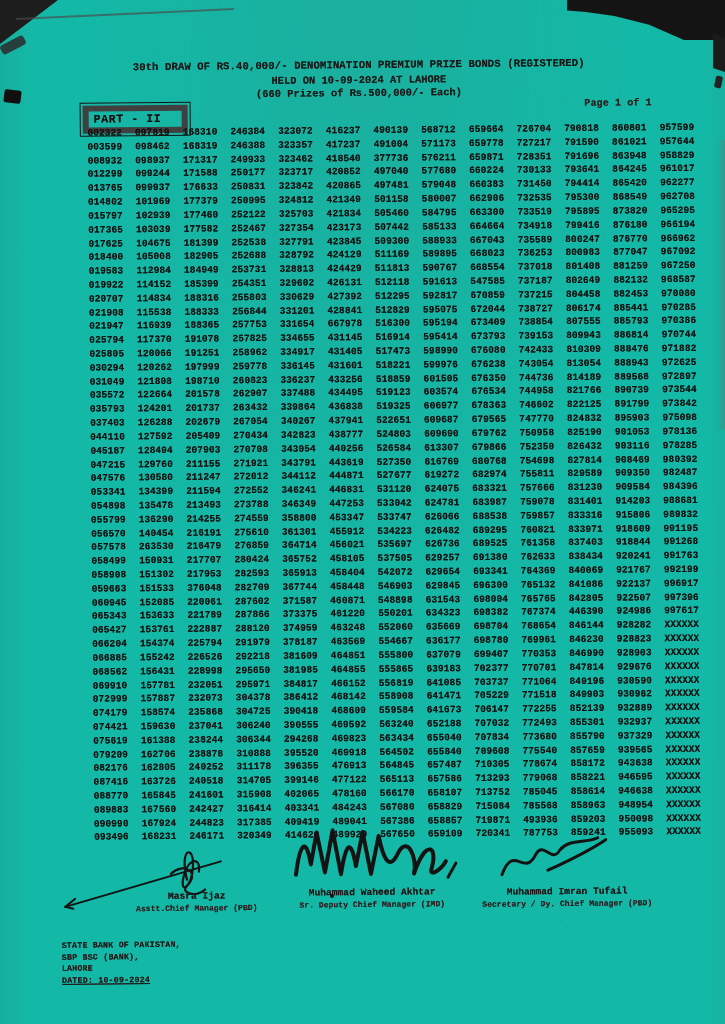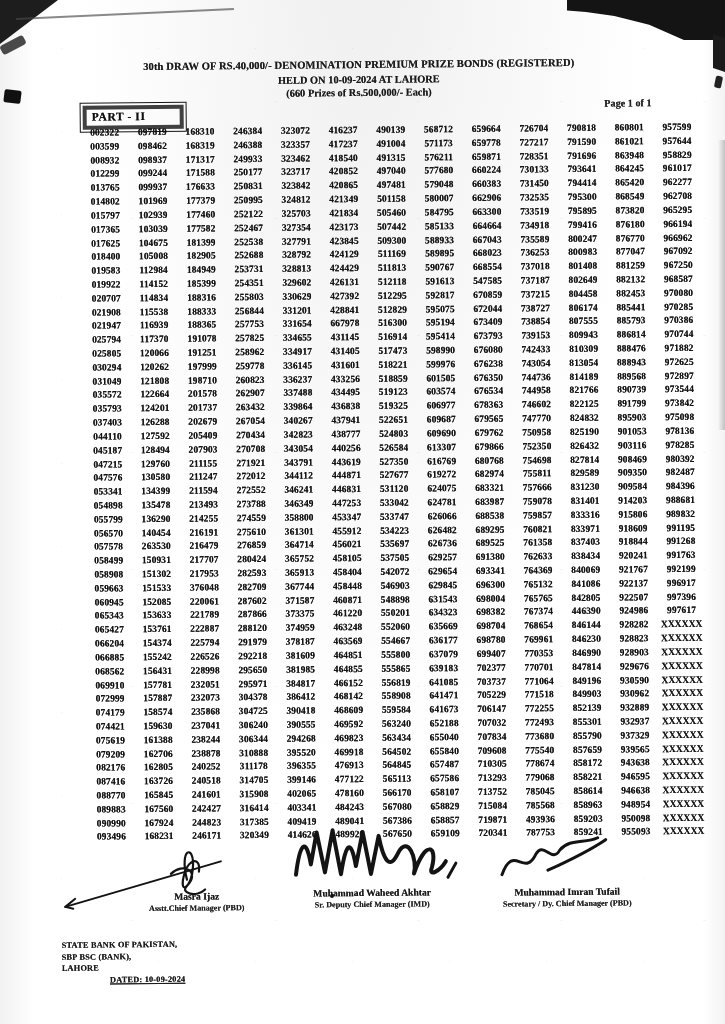--- a/index.html
+++ b/index.html
@@ -1,17 +1,17 @@
 <!DOCTYPE html>
 <html><head>
 <meta charset="utf-8">
 <style>
   html,body{margin:0;padding:0;background:#e8e8e6;}
-  .scan{position:relative;width:725px;height:1024px;background:#ffffff;overflow:hidden;
-        font-family:Liberation Serif, serif;color:#171717;}
+  .scan{position:relative;width:725px;height:1024px;background:#14b8a6;overflow:hidden;
+        font-family:Liberation Mono, monospace;color:#171717;}
   .scan::before{content:"";position:absolute;inset:0;pointer-events:none;
         background:linear-gradient(to right, rgba(60,60,60,.07), transparent 34px),
                    linear-gradient(to left, rgba(60,60,60,.06), transparent 22px),
                    radial-gradient(ellipse at 50% -10%, rgba(90,90,90,.10), transparent 55%);}
   .noise{position:absolute;inset:0;pointer-events:none;opacity:.8;
         background-image:radial-gradient(rgba(0,0,0,.08) .8px, transparent 1px),
                          radial-gradient(rgba(0,0,0,.05) 1px, transparent 1.2px);
         background-size:97px 83px,143px 117px;background-position:13px 7px,61px 43px;}
   .paper{position:absolute;inset:0;transform:rotate(-0.55deg);transform-origin:50% 45%;}
 
@@ -27,41 +27,41 @@
   .art-rsmudge{top:140px;right:0;width:7px;height:290px;background:linear-gradient(to left, rgba(110,110,110,.38), transparent);}
   .art-lblob{top:90px;left:4px;width:17px;height:13px;background:#101010;border-radius:2px;transform:rotate(7deg);}
   .art-dot{top:894px;left:330px;width:4px;height:4px;background:#111;border-radius:50%;}
 
   .title{position:absolute;left:0;right:0;text-align:center;font-weight:bold;color:#1a1a1a;
          text-shadow:0 0 .5px rgba(20,20,20,.75);}
   .t1{top:59px;font-size:10.6px;letter-spacing:.1px;}
   .t2{top:74px;font-size:10.4px;}
   .t3{top:87px;font-size:10.4px;}
 
-  .partbox{position:absolute;top:103px;left:86px;width:88px;height:15px;border:4px solid #404040;
+  .partbox{position:absolute;top:103px;left:86px;width:88px;height:15px;border:6px solid #404040;
            outline:1px solid #141414;outline-offset:2px;font-size:11.5px;font-weight:bold;
            letter-spacing:.6px;padding:1px 0 0 5px;color:#111;text-shadow:0 0 .4px #333;}
   .pagelabel{position:absolute;top:100px;right:70px;font-size:10.2px;font-weight:bold;color:#222;
            text-shadow:0 0 .4px #444;}
 
   .grid{position:absolute;top:125px;left:84px;width:620px;display:grid;
         grid-template-columns:repeat(13,1fr);grid-auto-rows:13.82px;}
   .grid .cell{font-size:9.4px;font-weight:bold;text-align:center;color:#141414;
         letter-spacing:.15px;text-shadow:0 0 .45px rgba(10,10,10,.8);
         transform:scaleY(1.04);white-space:nowrap;}
 
   .sig-block{position:absolute;text-align:center;}
   .sig-name{font-size:9.6px;font-weight:bold;color:#191919;text-shadow:0 0 .4px #333;}
   .sig-title{font-size:8.1px;font-weight:bold;color:#232323;margin-top:2px;text-shadow:0 0 .4px #444;}
   .sig-svg{position:absolute;}
   .sig-svg path{fill:none;stroke:#131313;stroke-linecap:round;stroke-linejoin:round;}
 
   .footer{position:absolute;left:57px;top:937px;font-size:8.3px;font-weight:bold;line-height:11.5px;
           color:#1c1c1c;text-shadow:0 0 .4px #333;letter-spacing:.2px;}
-  .footer .f-underline{text-decoration:underline;margin-left:48px;}
+  .footer .f-underline{text-decoration:underline;}
 </style>
 </head>
 <body>
 
 <div class="scan">
   <div class="paper">
 
     <div class="title t1">30th DRAW OF RS.40,000/- DENOMINATION PREMIUM PRIZE BONDS (REGISTERED)</div>
     <div class="title t2">HELD ON 10-09-2024 AT LAHORE</div>
     <div class="title t3">(660 Prizes of Rs.500,000/- Each)</div>
@@ -95,21 +95,21 @@
         <div class="cell">727217</div>
         <div class="cell">791590</div>
         <div class="cell">861021</div>
         <div class="cell">957644</div>
         <div class="cell">008932</div>
         <div class="cell">098937</div>
         <div class="cell">171317</div>
         <div class="cell">249933</div>
         <div class="cell">323462</div>
         <div class="cell">418540</div>
-        <div class="cell">491315</div>
+        <div class="cell">377736</div>
         <div class="cell">576211</div>
         <div class="cell">659871</div>
         <div class="cell">728351</div>
         <div class="cell">791696</div>
         <div class="cell">863948</div>
         <div class="cell">958829</div>
         <div class="cell">012299</div>
         <div class="cell">099244</div>
         <div class="cell">171588</div>
         <div class="cell">250177</div>

